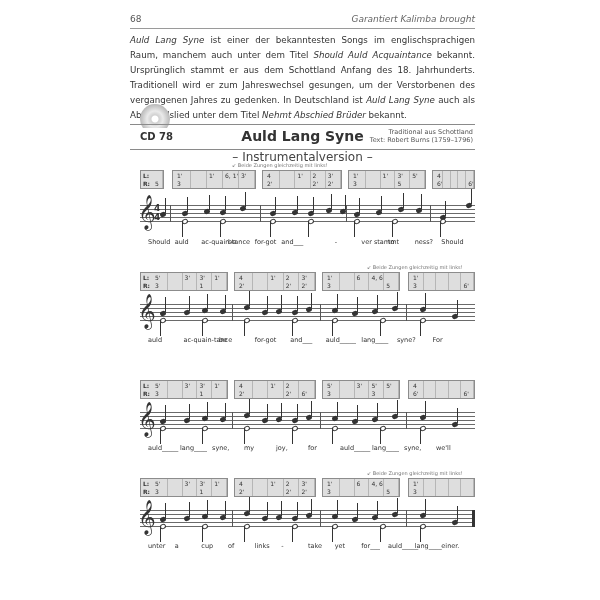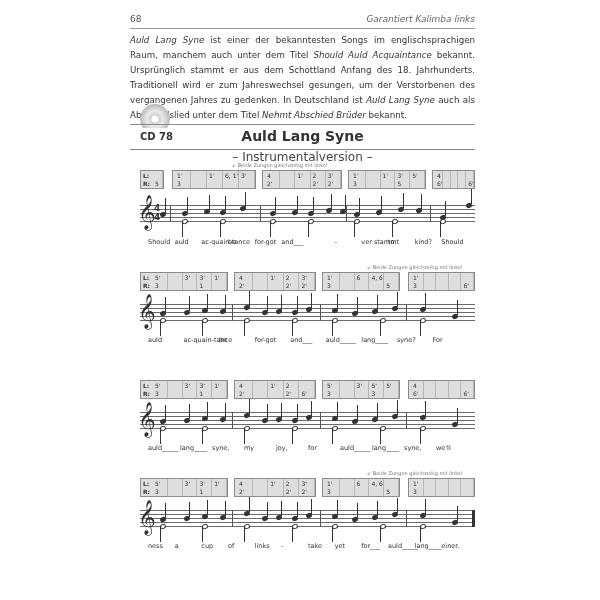--- a/index.html
+++ b/index.html
@@ -34,32 +34,36 @@
   .stem-dn { position:absolute; width:1px; height:15px; background:#333; }
   .lyrics { position:absolute; left:0; top:62px; width:335px; height:10px; }
   .lyric { position:absolute; font-size:6.5px; color:#333; white-space:nowrap; }
   .finalbar { position:absolute; top:0; width:3px; height:17px; background:#333; }
 </style>
 </head>
 <body>
 
 <div class="header">
   <span class="pnum">68</span>
-  <span class="rtitle">Garantiert Kalimba links</span>
+  <span class="rtitle">Garantiert Kalimba brought</span>
 </div>
 
 <div class="intro" id="intro"><i>Auld Lang Syne</i><span> ist einer der bekanntesten Songs im englischsprachigen Raum, manchem auch unter dem Titel </span><i>Should Auld Acquaintance</i><span> bekannt. Ursprünglich stammt er aus dem Schottland Anfang des 18. Jahrhunderts. Traditionell wird er zum Jahreswechsel gesungen, um der Verstorbenen des vergangenen Jahres zu gedenken. In Deutschland ist </span><i>Auld Lang Syne</i><span> auch als Abschiedslied unter dem Titel </span><i>Nehmt Abschied Brüder</i><span> bekannt.</span></div>
 
 <div class="cd">
     <div class="disc"></div>
   </div>
 
 <div class="titlebar">
   <span class="cdlabel">CD 78</span>
   <span class="song">Auld Lang Syne</span>
+  <div class="credits">
+    <div>Traditional aus Schottland</div>
+    <div>Text: Robert Burns (1759–1796)</div>
+  </div>
 </div>
 
 <div class="subtitle">– Instrumentalversion –</div>
 
 <div id="systems">
     <div class="system" style="top: 160px; height: 90px;">
       <div class="tabs" style="top: 10px;">
         <div class="tbox" style="left: 0px; width: 24px;">
           <span class="lr" style="top: 1px;">L:</span>
           <span class="lr" style="top: 9px;">R:</span>
@@ -183,21 +187,21 @@
         <span class="lyric" style="left: 8px;">Should</span>
         <span class="lyric" style="left: 34.6667px;">auld</span>
         <span class="lyric" style="left: 61.3333px;">ac-quain-tance</span>
         <span class="lyric" style="left: 88px;">be</span>
         <span class="lyric" style="left: 114.667px;">for-got</span>
         <span class="lyric" style="left: 141.333px;">and___</span>
         <span class="lyric" style="left: 168px; margin-top: 44px;">ne</span>
         <span class="lyric" style="left: 194.667px;">-</span>
         <span class="lyric" style="left: 221.333px;">ver stammt</span>
         <span class="lyric" style="left: 248px;">to</span>
-        <span class="lyric" style="left: 274.667px;">kind?</span>
+        <span class="lyric" style="left: 274.667px;">ness?</span>
         <span class="lyric" style="left: 301.333px;">Should</span>
       </div>
     </div>
     <div class="system" style="top: 262px; height: 90px;">
       <div class="tabs" style="top: 10px;">
         <div class="tbox" style="left: 0px; width: 88px;">
           <span class="lr" style="top: 1px;">L:</span>
           <span class="lr" style="top: 9px;">R:</span>
           <div class="cell" style="left: 12px; width: 14.8px;"></div>
           <span class="tnote" style="left: 14px; top: 1px;">5'</span>
@@ -542,21 +546,21 @@
         <div class="note half" style="left: 152px; top: 14px;"></div>
         <div class="stem-dn" style="left: 152px; top: 17px;"></div>
         <div class="note half" style="left: 192px; top: 14px;"></div>
         <div class="stem-dn" style="left: 192px; top: 17px;"></div>
         <div class="note half" style="left: 240px; top: 14px;"></div>
         <div class="stem-dn" style="left: 240px; top: 17px;"></div>
         <div class="note half" style="left: 280px; top: 14px;"></div>
         <div class="stem-dn" style="left: 280px; top: 17px;"></div>
       </div>
       <div class="lyrics" style="top: 74px;">
-        <span class="lyric" style="left: 8px;">ness</span>
+        <span class="lyric" style="left: 8px;">unter</span>
         <span class="lyric" style="left: 34.6667px;">a</span>
         <span class="lyric" style="left: 61.3333px;">cup</span>
         <span class="lyric" style="left: 88px;">of</span>
         <span class="lyric" style="left: 114.667px;">links</span>
         <span class="lyric" style="left: 141.333px;">-</span>
         <span class="lyric" style="left: 168px;">take</span>
         <span class="lyric" style="left: 194.667px;">yet</span>
         <span class="lyric" style="left: 221.333px;">for___</span>
         <span class="lyric" style="left: 248px;">auld_____</span>
         <span class="lyric" style="left: 274.667px;">lang____</span>

